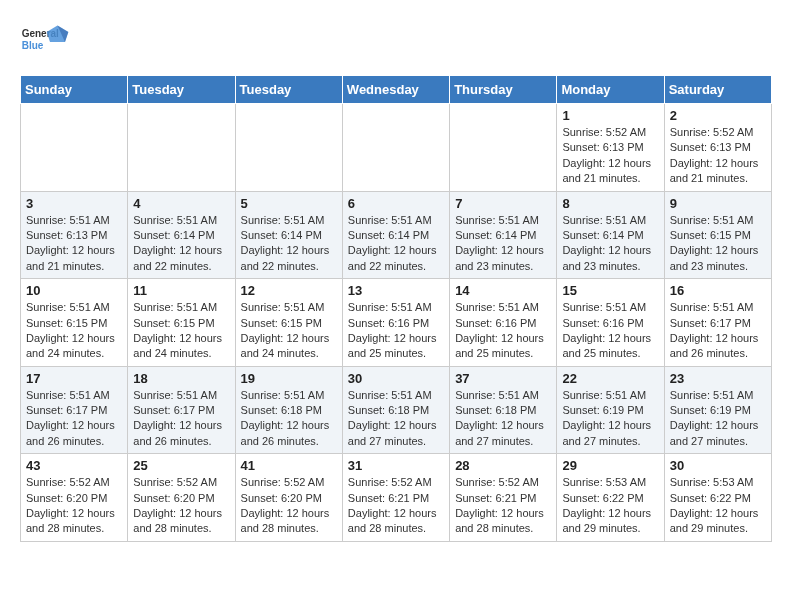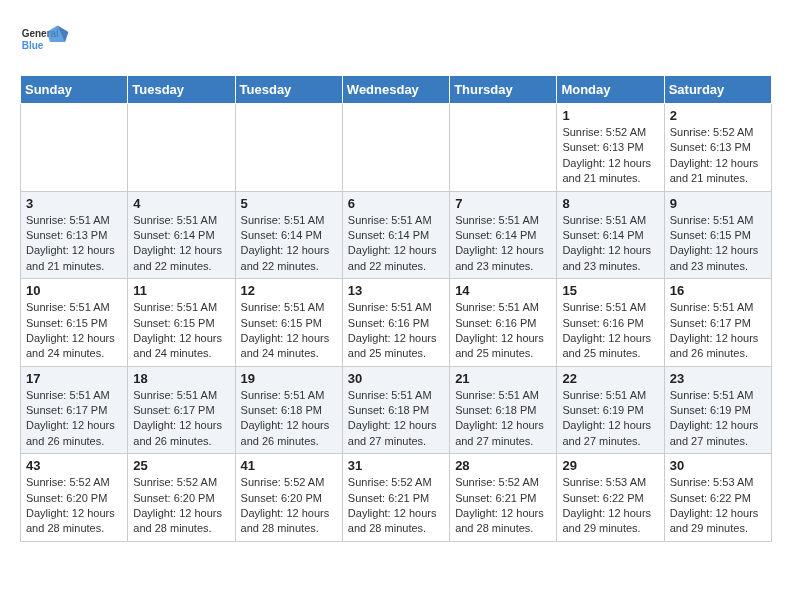--- a/index.html
+++ b/index.html
@@ -230,21 +230,21 @@
 Sunset: 6:18 PM
 Daylight: 12 hours and 26 minutes.</div>
         </td>
         <td>
           <span class="day-number">30</span>
           <div class="cell-text" style="white-space: pre-line;">Sunrise: 5:51 AM
 Sunset: 6:18 PM
 Daylight: 12 hours and 27 minutes.</div>
         </td>
         <td>
-          <span class="day-number">21</span>
+          <span class="day-number">37</span>
           <div class="cell-text" style="white-space: pre-line;">Sunrise: 5:51 AM
 Sunset: 6:18 PM
 Daylight: 12 hours and 27 minutes.</div>
         </td>
         <td>
           <span class="day-number">22</span>
           <div class="cell-text" style="white-space: pre-line;">Sunrise: 5:51 AM
 Sunset: 6:19 PM
 Daylight: 12 hours and 27 minutes.</div>
         </td>

